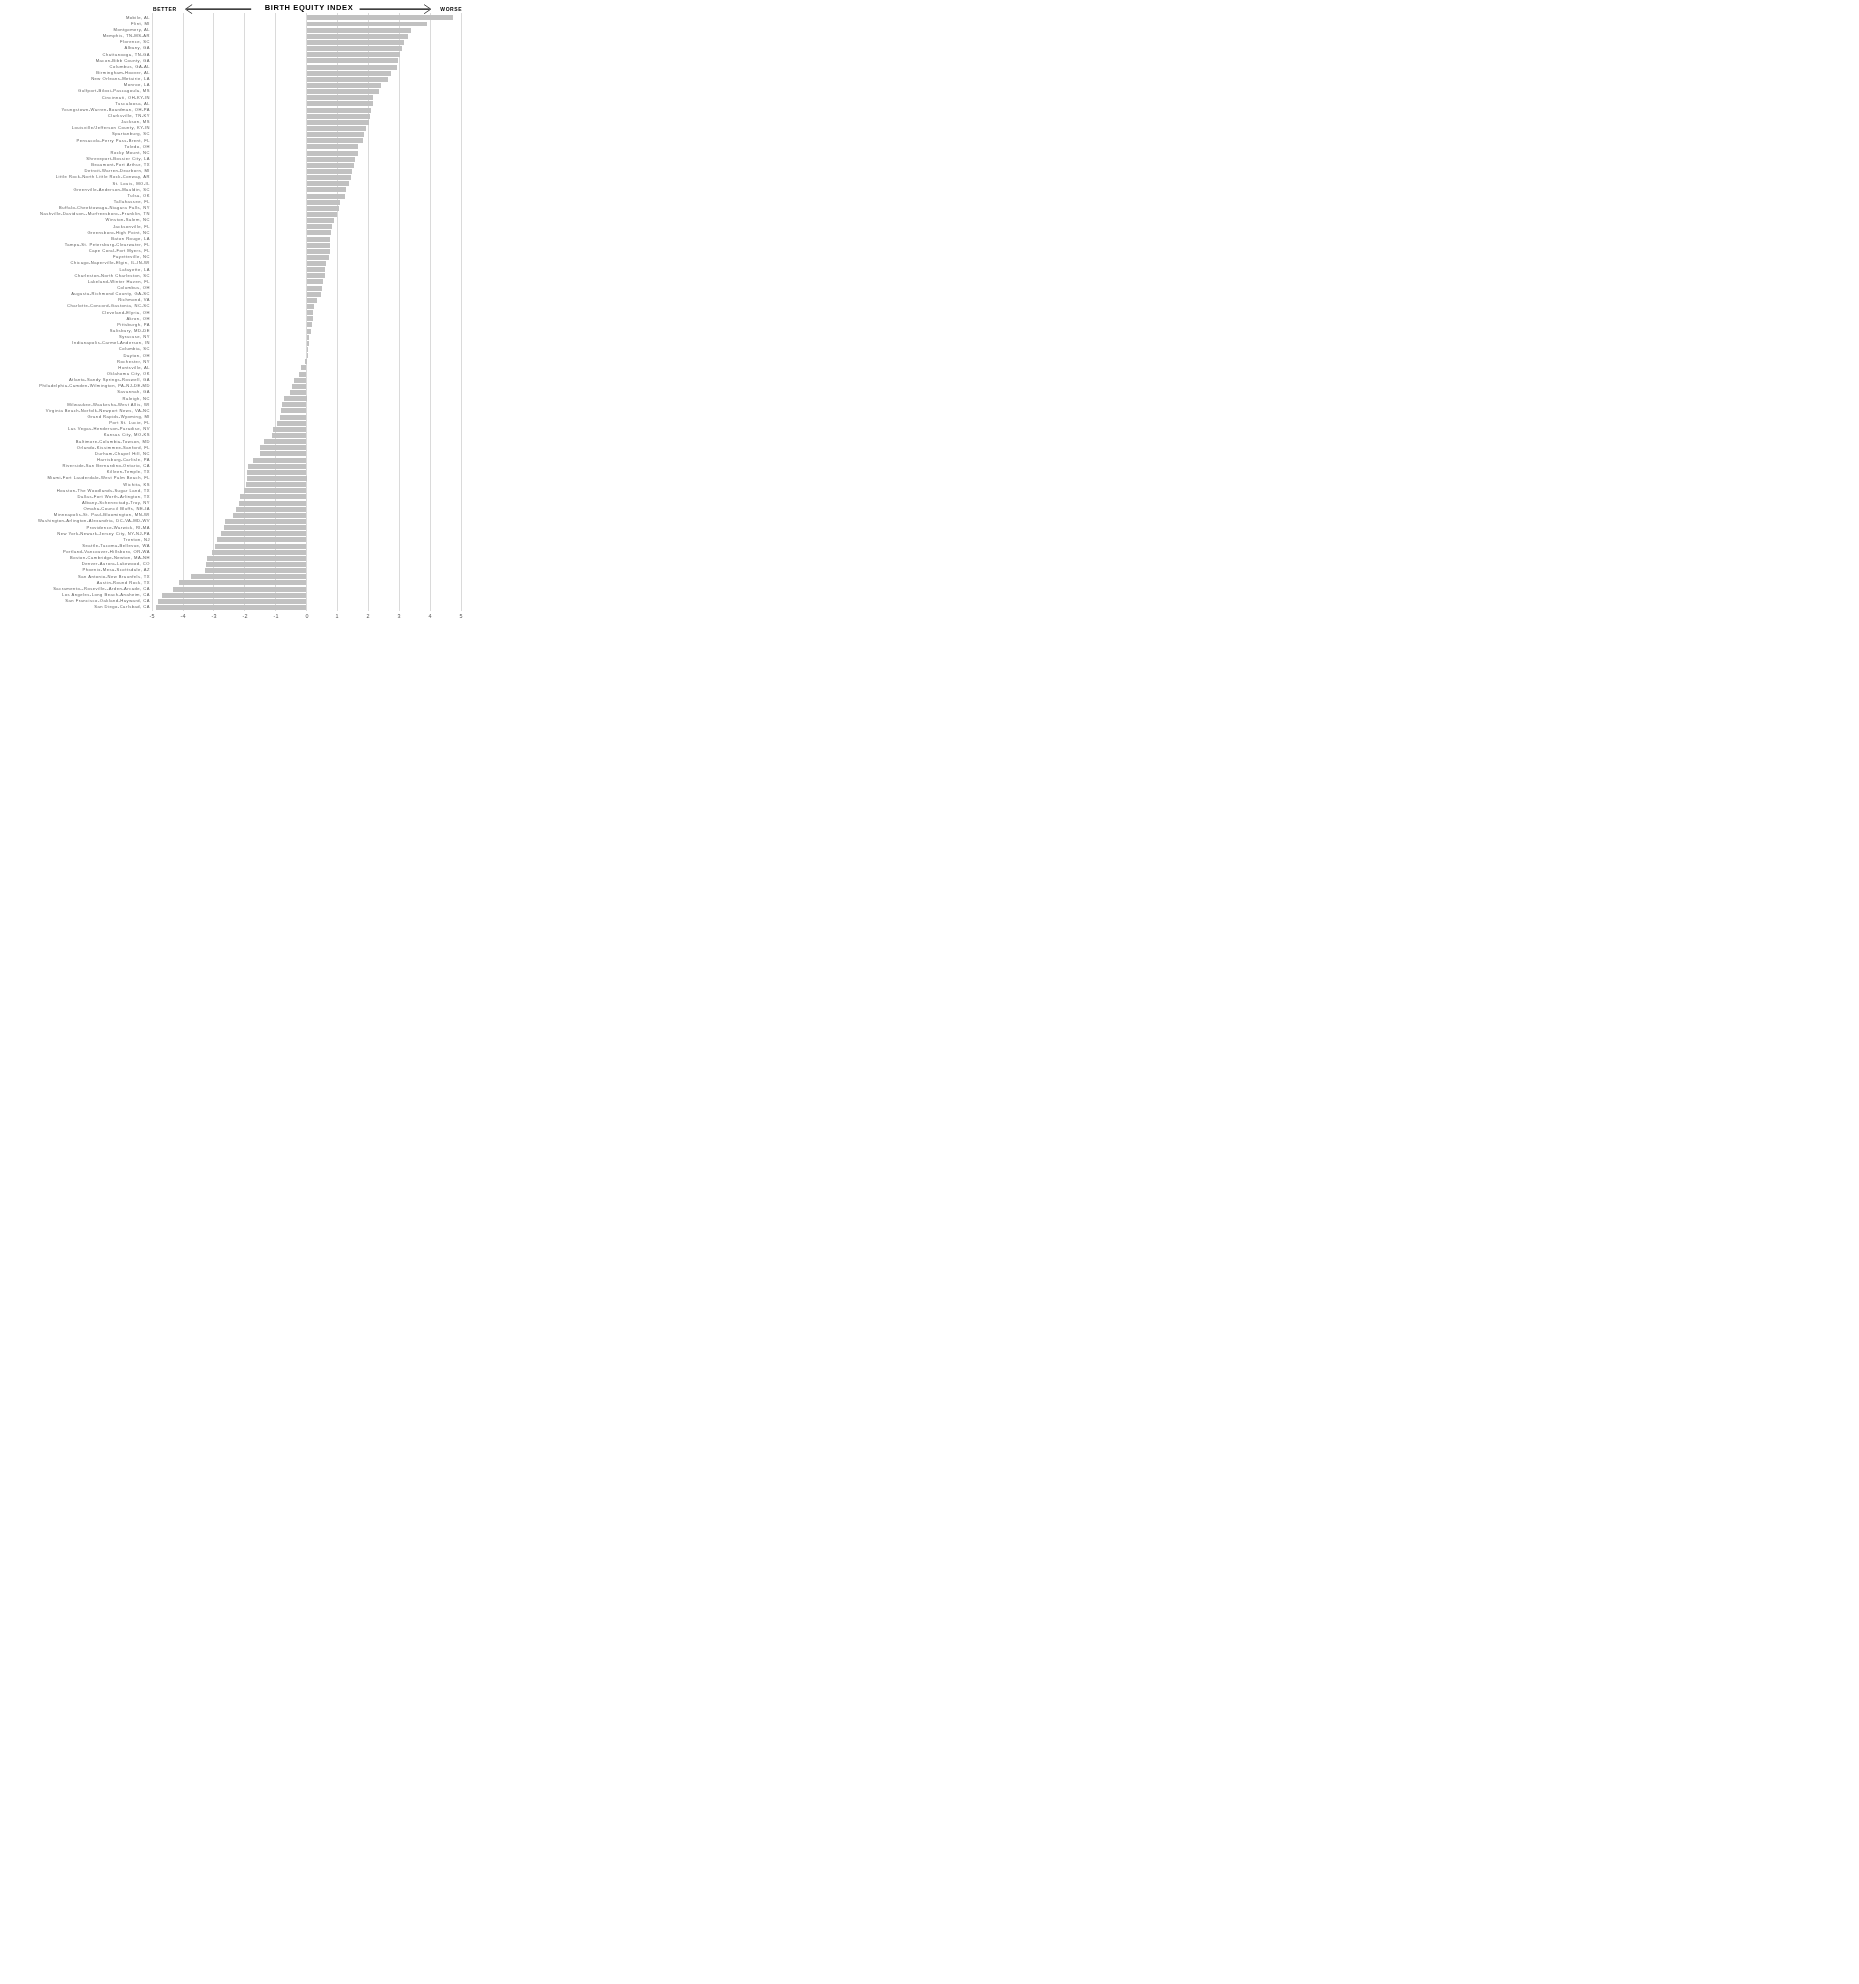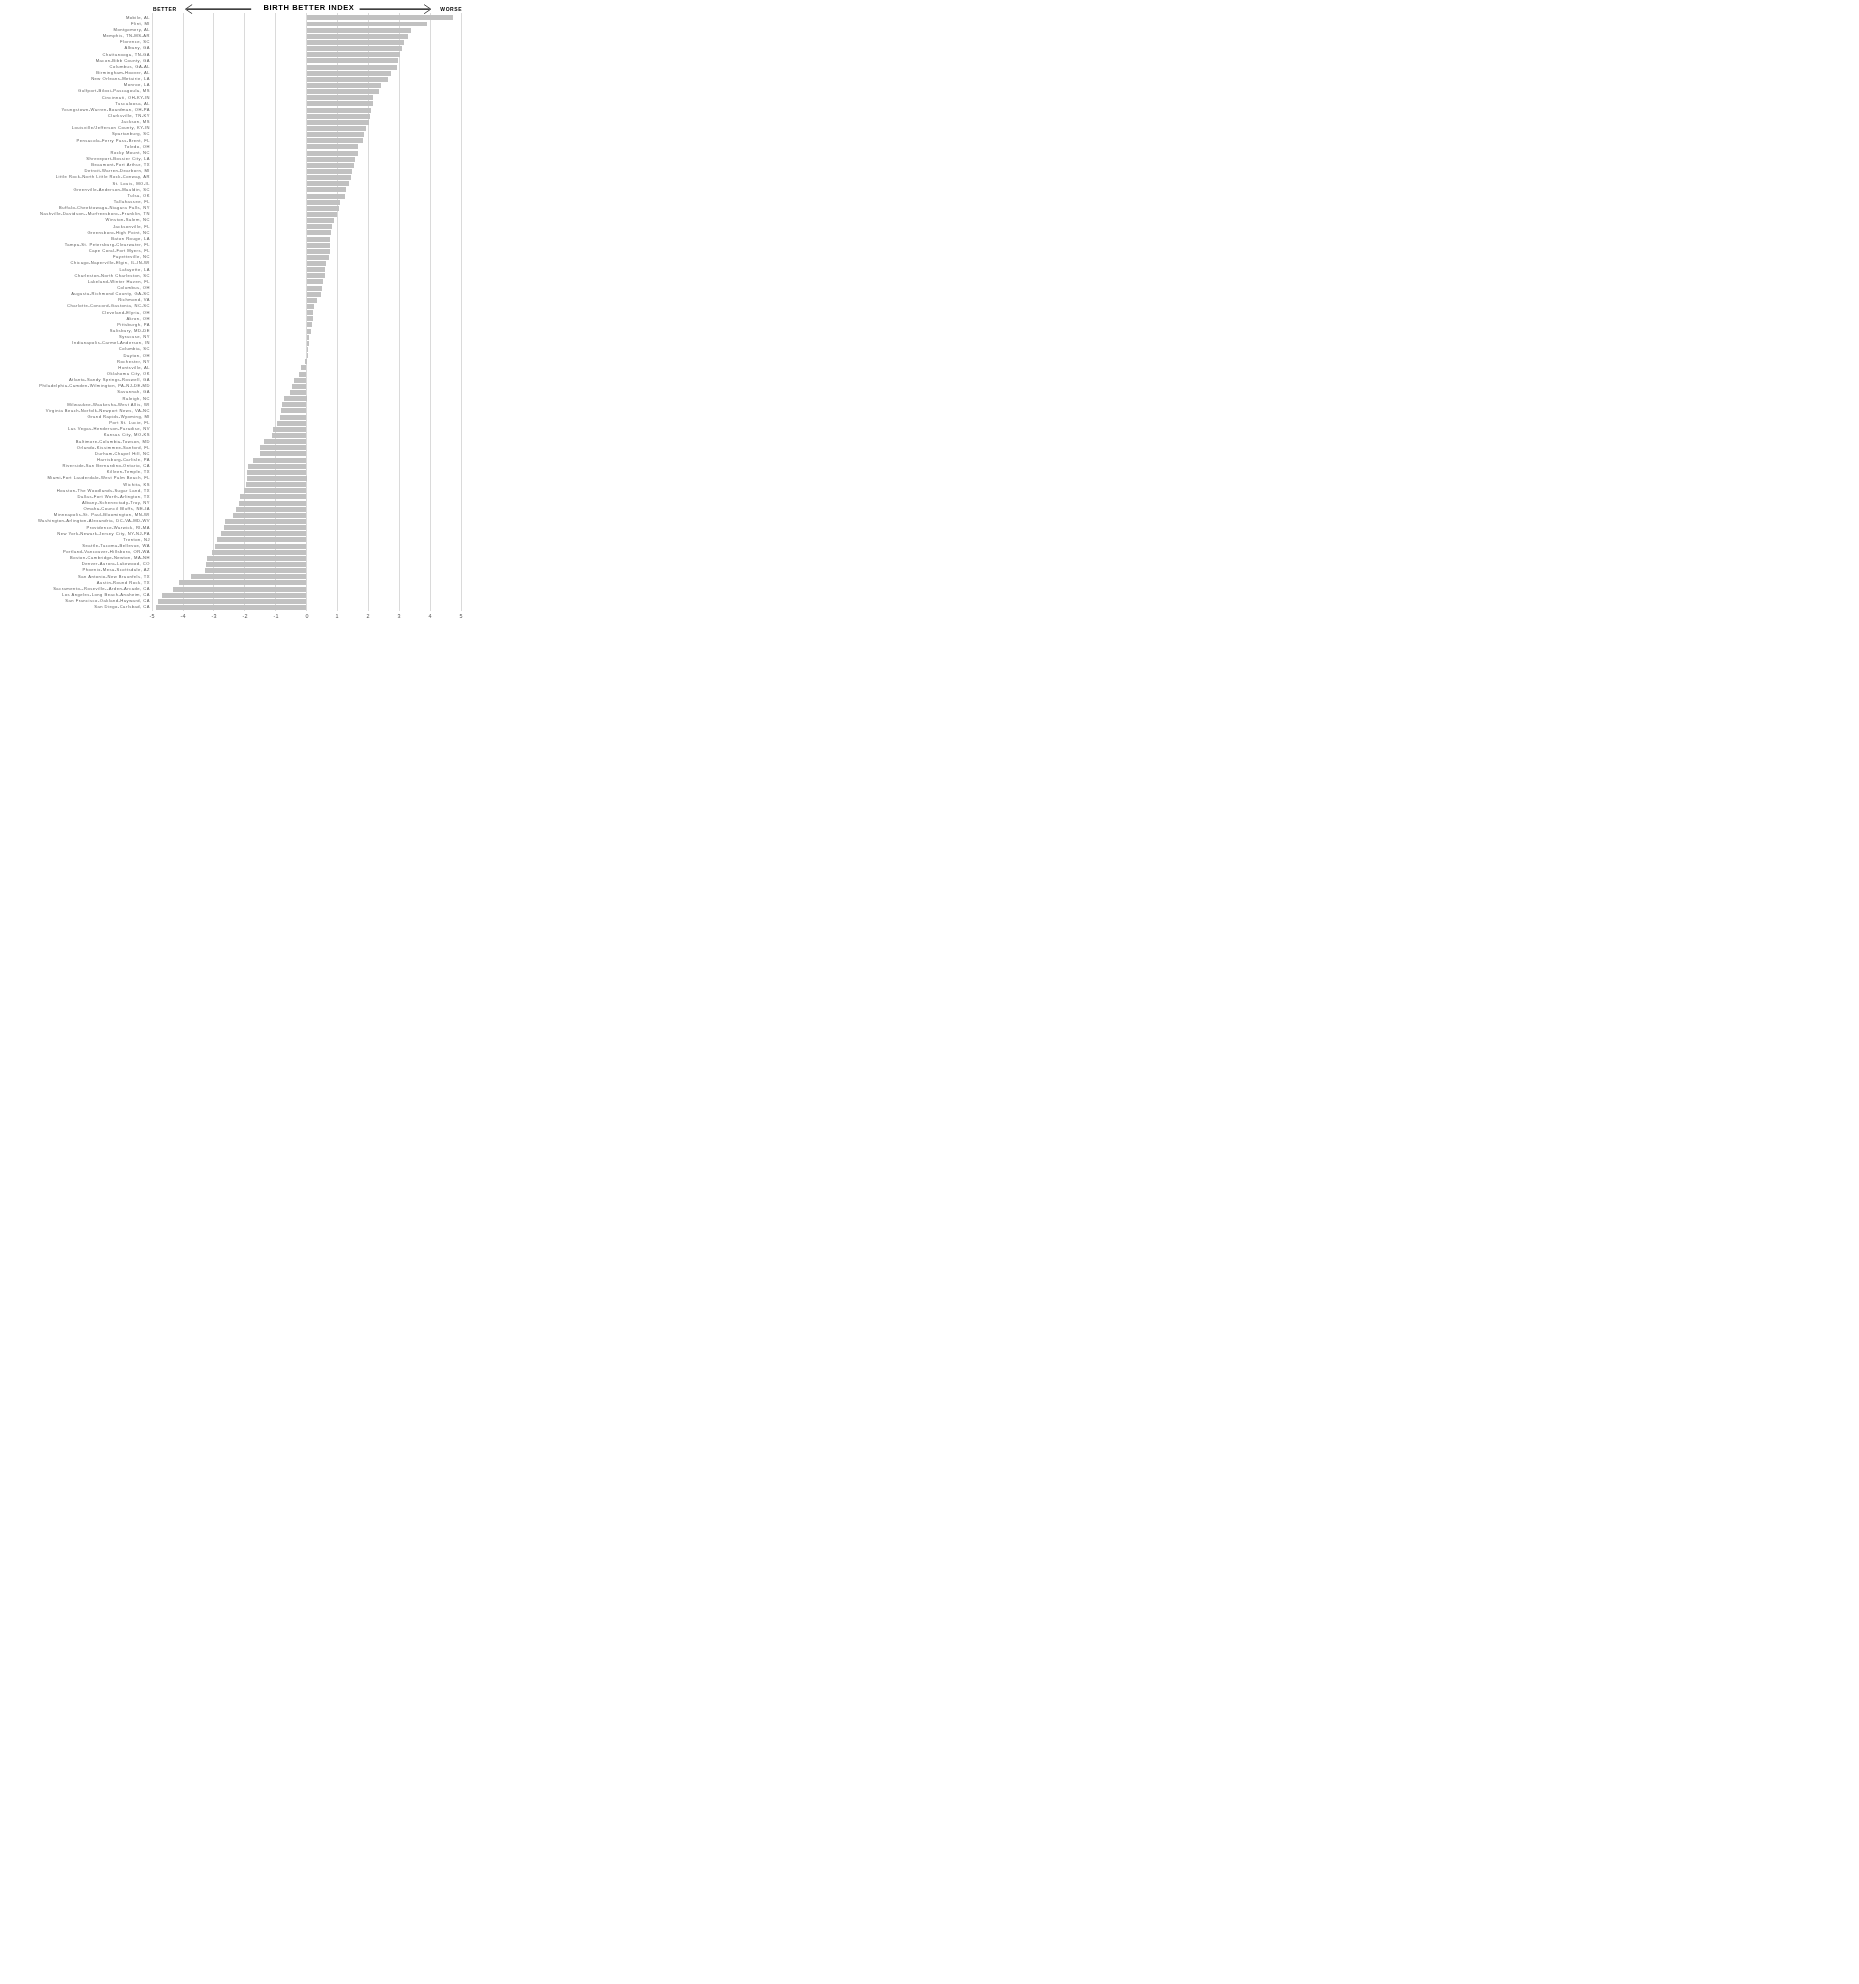--- a/index.html
+++ b/index.html
@@ -39,21 +39,21 @@
 <div class="page">
 
   <div class="chart-header">
     <span class="dir-label better">BETTER</span>
 
     <svg class="arrow left" width="71" height="10.3" viewBox="0 0 178 26">
       <path d="M8,13 L25,1.5 M8,13 L25,24.5" stroke="#000000" stroke-width="1.8" fill="none"></path>
       <line x1="11" y1="13" x2="174" y2="13" stroke="#000000" stroke-width="3.4"></line>
     </svg>
 
-    <span class="chart-title">BIRTH BETTER INDEX</span>
+    <span class="chart-title">BIRTH EQUITY INDEX</span>
 
     <svg class="arrow right" width="76" height="10.3" viewBox="0 0 192 26">
       <line x1="4" y1="13" x2="181" y2="13" stroke="#000000" stroke-width="3.4"></line>
       <path d="M184,13 L167,1.5 M184,13 L167,24.5" stroke="#000000" stroke-width="1.8" fill="none"></path>
     </svg>
 
     <span class="dir-label worse">WORSE</span>
   </div>
 
   <div id="plot" class="plot">

